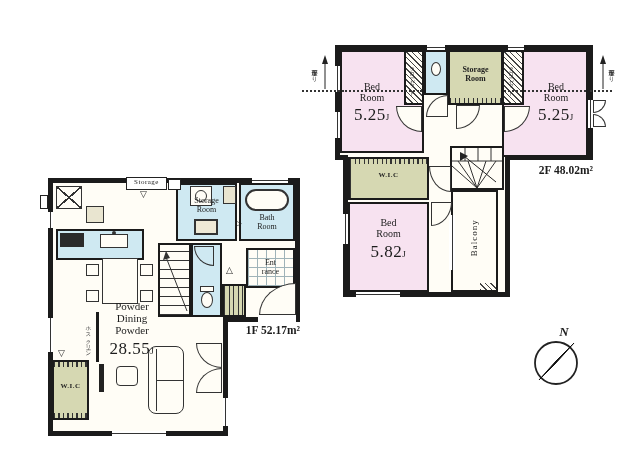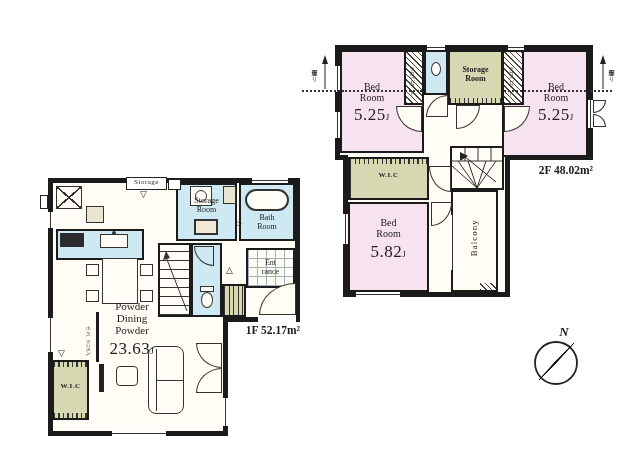--- a/index.html
+++ b/index.html
@@ -120,21 +120,21 @@
     <div class="window winH" style="left:112px;top:431px;width:54px;height:5px;"></div>
     <div class="window winV" style="left:223px;top:398px;width:5px;height:28px;"></div>
     <div class="abs" style="left:40px;top:195px;width:8px;height:14px;background:#fff;border:1px solid #222;"></div>
 
     <div class="label" style="left:92px;top:301px;width:80px;font-size:11px;">
       <span style="display:block;">Powder</span>
       <span style="display:block;">Dining</span>
       <span style="display:block;">Powder</span>
     </div>
     <div class="label num" style="left:92px;top:340px;width:80px;">
-      <span>23.63</span><span class="sizeJ">J</span>
+      <span>28.55</span><span class="sizeJ">J</span>
     </div>
     <div class="label small8" style="left:177px;top:197px;width:59px;">
       <span style="display:block;">Storage</span>
       <span style="display:block;">Room</span>
     </div>
     <div class="label small8" style="left:241px;top:214px;width:52px;">
       <span style="display:block;">Bath</span>
       <span style="display:block;">Room</span>
     </div>
     <div class="label small8" style="left:247px;top:259px;width:47px;">

